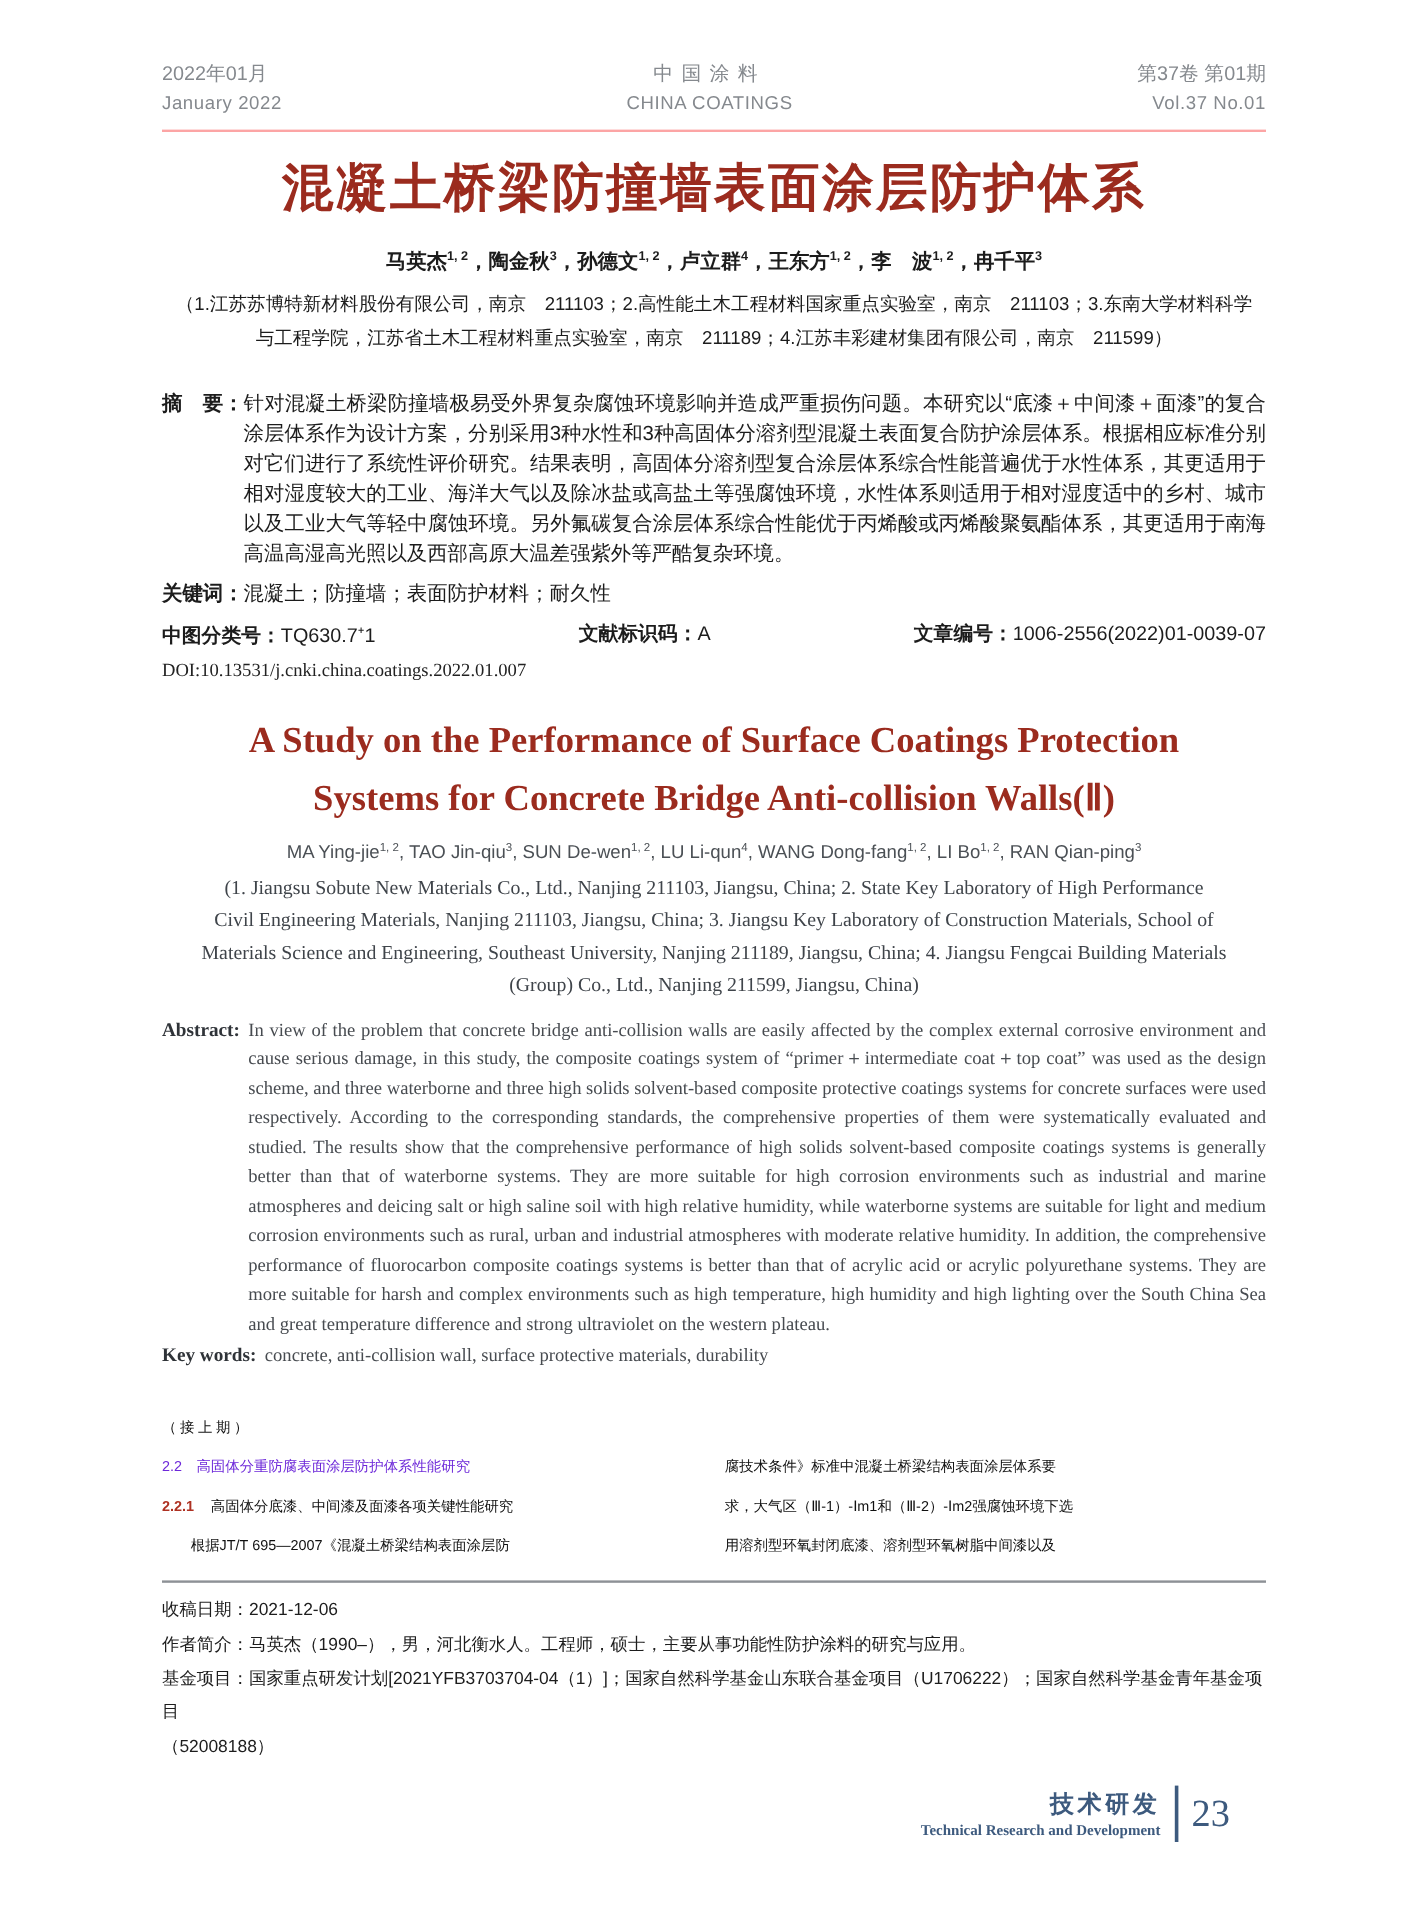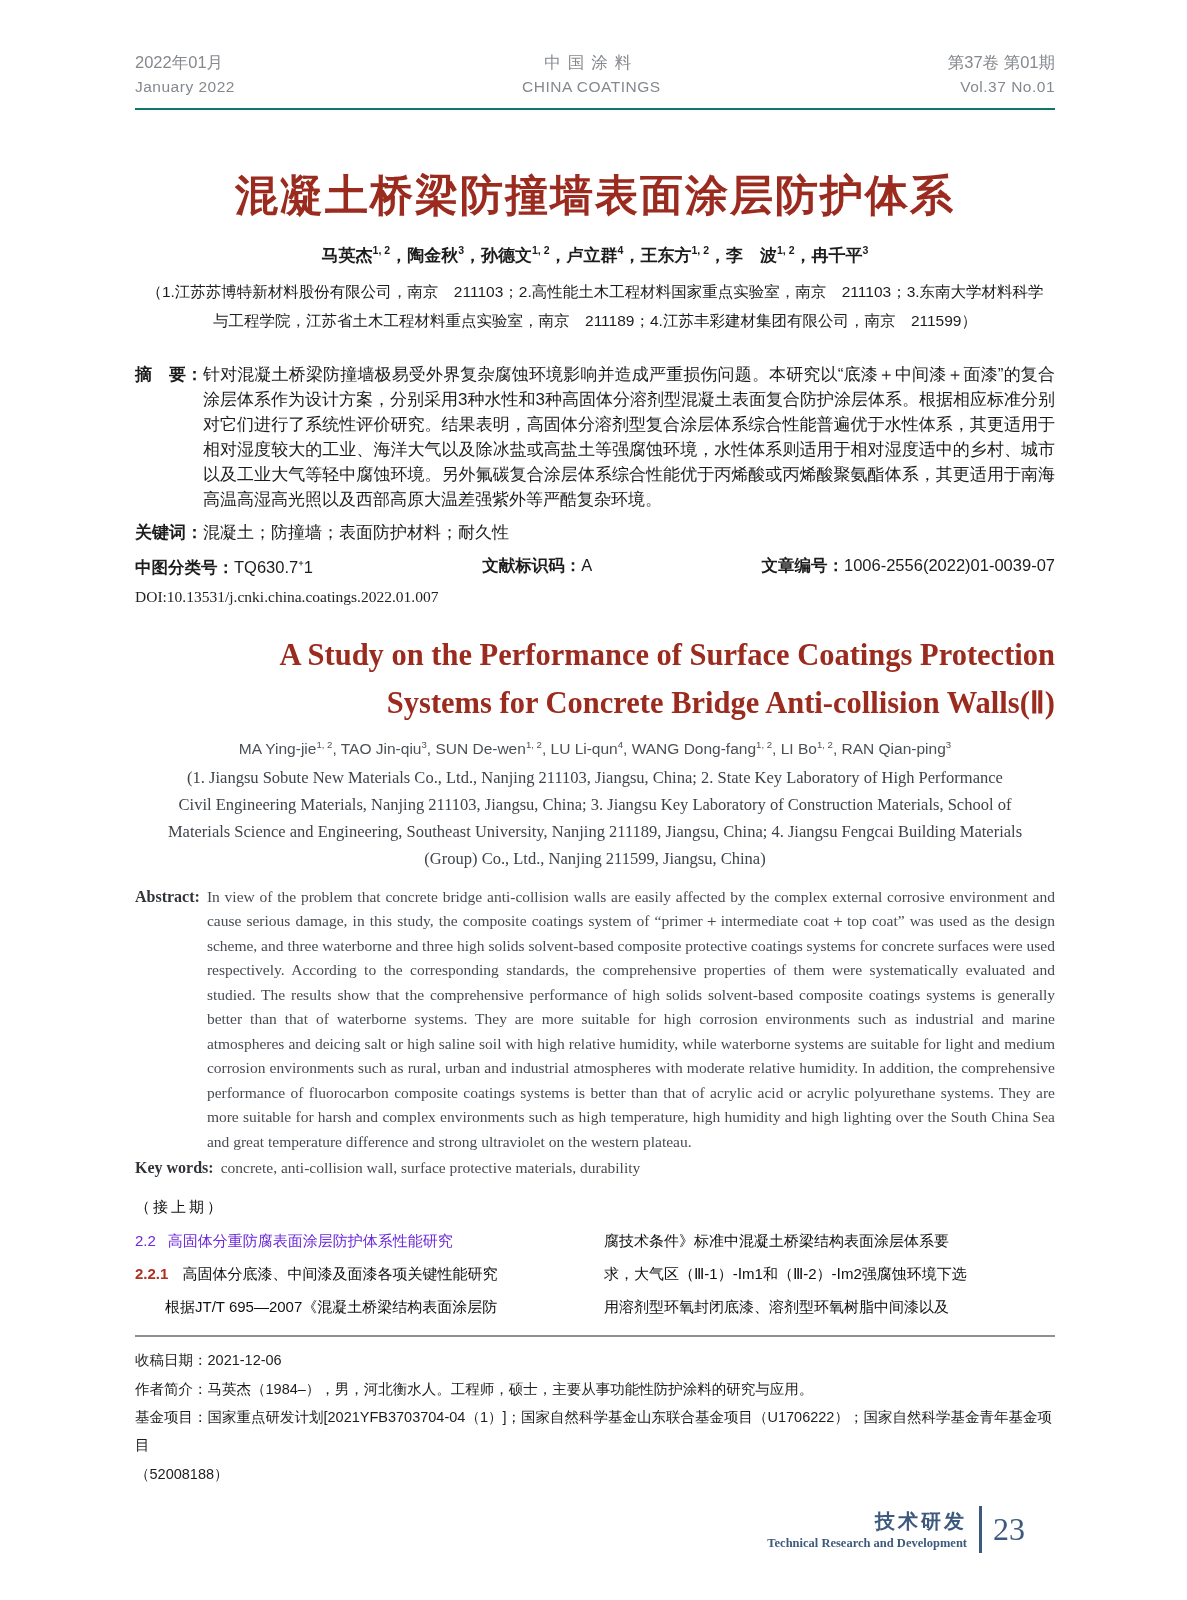--- a/index.html
+++ b/index.html
@@ -7,22 +7,22 @@
   body { font-family: "Liberation Sans", sans-serif; color: #222; }
   .page {
     width: 1187px; min-height: 1600px; margin: 0 auto; background: #fff;
     padding: 50px 132px 36px 135px; position: relative;
   }
   sup { font-size: 62%; vertical-align: super; line-height: 0; }
 
   
   .journal-header {
     display: flex; justify-content: space-between; align-items: flex-end;
-    color: #85898e; padding-bottom: 10px; border-bottom: 2px solid #0f766e;
-    margin-bottom: 58px;
+    color: #85898e; padding-bottom: 10px; border-bottom: 2px solid #fca5a5;
+    margin-bottom: 20px;
   }
   .jh-col { line-height: 1.5; font-size: 16.5px; }
   .jh-center { text-align: center; }
   .jh-center .cn { letter-spacing: 7px; }
   .jh-right { text-align: right; }
   .jh-col .en { font-size: 15.5px; letter-spacing: .5px; }
 
   
   .cn-title {
     color: #9b2b1e; font-size: 43px; font-weight: bold; text-align: center;
@@ -47,21 +47,21 @@
     font-size: 16.5px; color: #1c1c1c;
   }
   .meta-label { font-weight: bold; }
   .doi-line {
     margin-top: 9px; font-family: "Liberation Serif", serif;
     font-size: 15.5px; color: #222;
   }
 
   
   .en-title {
-    margin-top: 26px; color: #9b2b1e; text-align: right;
+    margin-top: 26px; color: #9b2b1e; text-align: center;
     font-family: "Liberation Serif", serif; font-weight: bold;
     font-size: 30.5px; line-height: 1.55;
   }
   .en-authors {
     margin-top: 13px; text-align: center; font-size: 15.5px; color: #4b5055;
     margin-bottom: 6px;
   }
   .en-affiliation {
     text-align: center; font-family: "Liberation Serif", serif; 
     font-size: 16.5px; color: #3f444a; line-height: 1.64; white-space: pre-line;
@@ -69,21 +69,21 @@
 
   
   .abstract-en { margin-top: 13px; display: flex; font-family: "Liberation Serif", serif; }
   .abstract-en .lbl { font-weight: bold; color: #2f3338; font-size: 16px; white-space: nowrap; padding-right: 7px; line-height: 24.5px; }
   .abstract-en .txt { flex: 1; text-align: justify; font-size: 15.5px; color: #474b50; line-height: 24.5px; }
   .keywords-en { margin-top: 5px; display: flex; font-family: "Liberation Serif", serif; }
   .keywords-en .lbl { font-weight: bold; color: #2f3338; font-size: 16px; white-space: nowrap; padding-right: 7px; }
   .keywords-en .txt { font-size: 15.5px; color: #474b50; }
 
   
-  .two-col { margin-top: 14px; display: flex; gap: 18px; font-size: 15px; line-height: 33px; color: #101010; }
+  .two-col { margin-top: 34px; display: flex; gap: 18px; font-size: 12px; line-height: 33px; color: #101010; }
   .col { flex: 1; min-width: 0; }
   .continued-note { font-family: "Liberation Serif", serif; letter-spacing: 3px; }
   .sec-head { color: #6d28d9; font-weight: normal; }
   .sec-head .sec-num { margin-right: 12px; }
   .subsec .sec-num { color: #ae3122; font-weight: bold; margin-right: 14px; }
   .para-first { text-indent: 2em; text-align: justify; }
   .col-right-text { padding-top: 33px; white-space: pre-line; text-align: justify; }
 
   
   .footnote-rule { border: none; border-top: 2px solid #8d9196; margin-top: 12px; }
@@ -187,21 +187,21 @@
     <div class="col">
       <div class="col-right-text">腐技术条件》标准中混凝土桥梁结构表面涂层体系要
 求，大气区（Ⅲ-1）-Ⅰm1和（Ⅲ-2）-Ⅰm2强腐蚀环境下选
 用溶剂型环氧封闭底漆、溶剂型环氧树脂中间漆以及</div>
     </div>
   </div>
 
   <hr class="footnote-rule">
   <div class="footnotes">
     <div class="footnote-line">收稿日期：2021-12-06</div>
-    <div class="footnote-line">作者简介：马英杰（1984–），男，河北衡水人。工程师，硕士，主要从事功能性防护涂料的研究与应用。</div>
+    <div class="footnote-line">作者简介：马英杰（1990–），男，河北衡水人。工程师，硕士，主要从事功能性防护涂料的研究与应用。</div>
     <div class="footnote-line">基金项目：国家重点研发计划[2021YFB3703704-04（1）]；国家自然科学基金山东联合基金项目（U1706222）；国家自然科学基金青年基金项目
 （52008188）</div>
   </div>
 
   <footer class="page-footer">
     <div class="pf-labels">
       <div class="pf-cn">技术研发</div>
       <div class="pf-en">Technical Research and Development</div>
     </div>
     <div class="pf-bar"></div>

